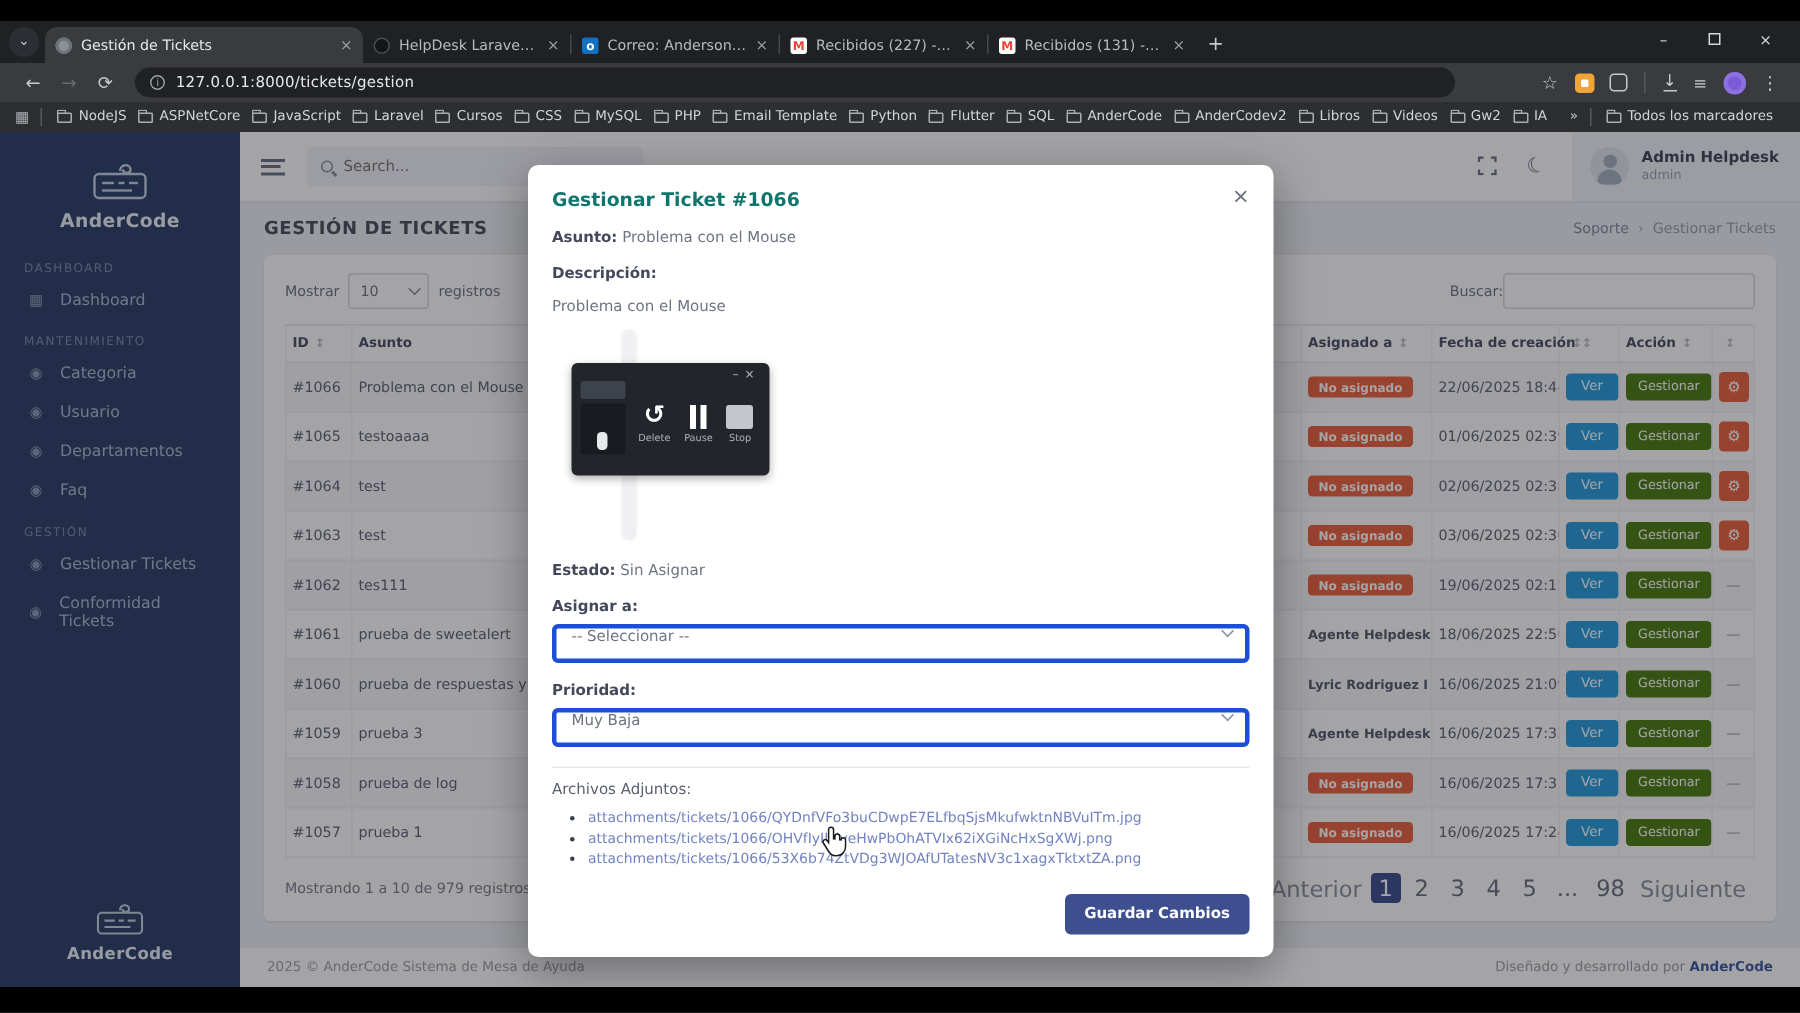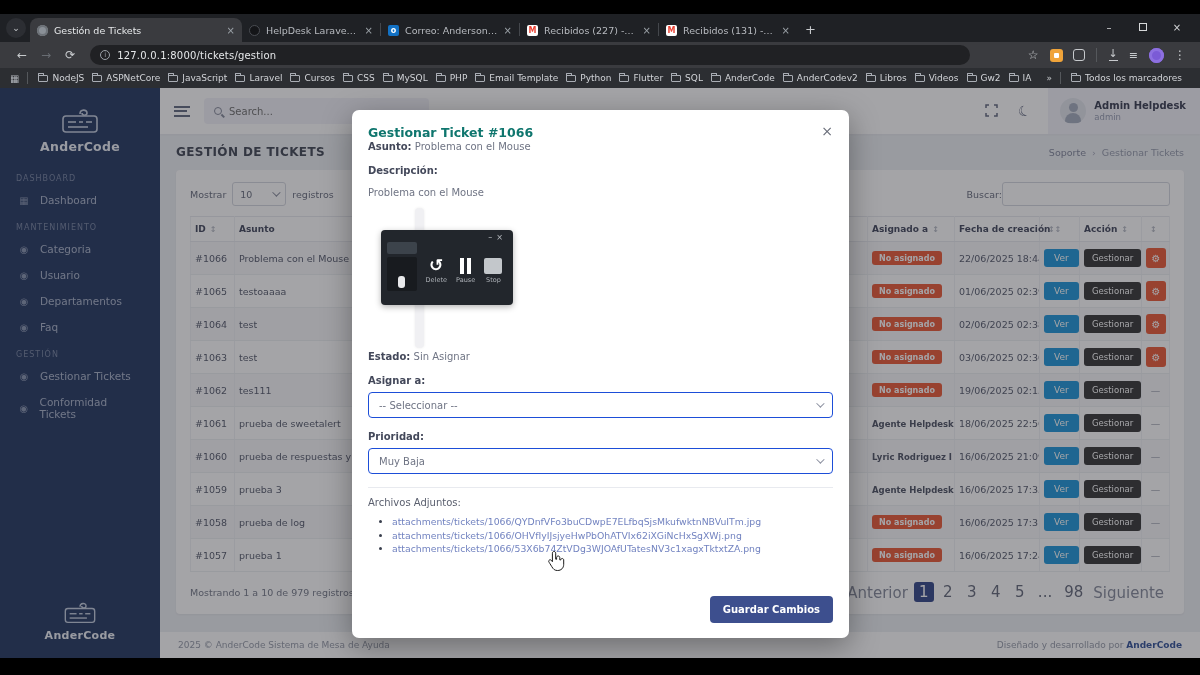--- a/index.html
+++ b/index.html
@@ -96,21 +96,21 @@
 
   table.tickets{width:100%;border-collapse:collapse;table-layout:fixed}
   .tickets th{font-size:9px;font-weight:bold;color:#4b5064;text-align:left;padding:7px 4px;border-top:1px solid #e8eaef;border-bottom:1px solid #e8eaef;white-space:nowrap}
   .tickets td{font-size:9.5px;color:#5f6474;padding:0 4px;height:33px;border-bottom:1px solid #eef0f3;white-space:nowrap;overflow:hidden}
   .tickets th,.tickets td{border-left:1px solid #f1f2f5;border-right:1px solid #f1f2f5}
   .tickets tr.striped td{background:#f8f8fb}
   .sort-ic{font-size:8px;color:#b6bac4;margin-left:4px}
   .badge-na{display:inline-block;background:#ec6240;color:#fff;font-size:8px;font-weight:bold;padding:2.5px 7px;border-radius:3px}
   .agent-name{font-size:8.5px;font-weight:bold;color:#565b6b}
   .btn-ver{display:inline-block;background:#299cdb;color:#fff;font-size:9px;padding:4px 10px;border-radius:3px}
-  .btn-gestionar{display:inline-block;background:#404040;color:#fff;font-size:8.5px;padding:4px 8px;border-radius:3px}
+  .btn-gestionar{display:inline-block;background:#4d7c0f;color:#fff;font-size:8.5px;padding:4px 8px;border-radius:3px}
   .btn-gear{display:inline-flex;width:20px;height:20px;background:#ec6240;border-radius:3px;color:#fff;font-size:10px;align-items:center;justify-content:center}
   .dash{color:#9aa0ad}
   td.center{text-align:center}
 
   .table-foot{display:flex;align-items:center;margin-top:10px}
   .tf-info{font-size:9.5px;color:#7c818f}
   .paging{margin-left:auto;display:flex;align-items:flex-end;gap:0;font-size:15px;color:#6b7080}
   .pg-side{color:#8b90a0;margin:0 6px}
   .pg{min-width:20px;height:20px;display:flex;align-items:center;justify-content:center;border-radius:3px;padding:0 4px}
   .pg.active{background:#3d4f8e;color:#fff}
@@ -118,40 +118,40 @@
   .pagefooter{margin-top:auto;height:26px;background:#fff;display:flex;align-items:center;padding:0 18px;font-size:9px;color:#9ba0ad;flex:none}
   .pf-right{margin-left:auto}
   .pf-brand{color:#3d5b9e;font-weight:bold}
 
   
   .backdrop{position:absolute;inset:0;background:rgba(16,17,23,.38);z-index:5}
   .modal{position:absolute;left:352px;top:22px;width:497px;height:528px;background:#fff;border-radius:7px;z-index:10;box-shadow:0 8px 30px rgba(0,0,0,.35);padding:15px 16px;display:flex;flex-direction:column}
   .m-head{display:flex;align-items:flex-start}
   .m-title{font-size:12.5px;font-weight:bold;color:#0f766e}
   .m-close{margin-left:auto;font-size:14px;color:#6a6e7a;line-height:12px}
-  .m-line{font-size:10px;color:#6f7484;margin-top:1px}
+  .m-line{font-size:10px;color:#6f7484;margin-top:13px}
   .m-line b{color:#43485a}
   .m-label{font-size:10px;font-weight:bold;color:#43485a;margin-top:13px}
   .m-text{font-size:10px;color:#6f7484;margin-top:11px}
   .img-block{position:relative;height:150px;margin-top:2px}
   .scroll-strip{position:absolute;left:47px;top:8px;width:9px;height:140px;background:#f0f0f3;border-radius:4px;box-shadow:0 0 3px rgba(0,0,0,.08)}
   .rec-widget{position:absolute;left:13px;top:30px;width:132px;height:75px;background:#22262c;border-radius:4px;box-shadow:0 2px 6px rgba(0,0,0,.3);padding:4px 6px;display:flex}
   .rw-winctl{position:absolute;top:3px;right:6px;color:#b9bdc2;font-size:8px;letter-spacing:4px}
   .rw-left{width:34px;display:flex;flex-direction:column;margin-top:8px}
   .rw-box1{width:30px;height:12px;background:#3c434b;border-radius:2px}
   .rw-box2{width:30px;height:34px;background:#181b1f;border-radius:2px;margin-top:3px;position:relative}
   .rw-box2::after{content:"";position:absolute;width:7px;height:12px;background:#e8e9eb;border-radius:3px;left:11px;bottom:3px}
   .rw-main{flex:1;display:flex;justify-content:space-around;align-items:center;margin-top:6px}
   .rw-item{display:flex;flex-direction:column;align-items:center;gap:2px}
   .rw-del{color:#fff;font-size:17px;line-height:17px;font-weight:bold}
   .rw-pause{display:flex;gap:3px}
   .rw-pause i{width:4px;height:16px;background:#fff;display:block}
   .rw-stop{width:18px;height:16px;background:#c3c7cb;border-radius:2px}
   .rw-cap{font-size:6.5px;color:#aeb2b8}
-  .m-select{height:26px;border:1px solid #1d4ed8;border-radius:4px;display:flex;align-items:center;padding:0 10px;font-size:10px;color:#6f7484;margin-top:6px}
+  .m-select{height:26px;border:3px solid #1d4ed8;border-radius:4px;display:flex;align-items:flex-start;padding:0 10px;font-size:10px;color:#6f7484;margin-top:6px}
   .m-select .chev{margin-left:auto}
   .m-hr{border:none;border-top:1px solid #e8eaef;margin:13px 0 0}
   .att-list{margin:7px 0 0 24px}
   .att-list li{font-size:9.3px;color:#7283c0;line-height:13.5px}
   .att-list li::marker{color:#3a3f4e}
   .m-foot{margin-top:auto;display:flex}
   .btn-save{margin-left:auto;background:#3d4f8e;color:#fff;font-size:10px;font-weight:bold;padding:8px 13px;border-radius:4px;border:none;font-family:inherit}
   .cursor{position:absolute;z-index:30;pointer-events:none}
 </style>
 </head>

